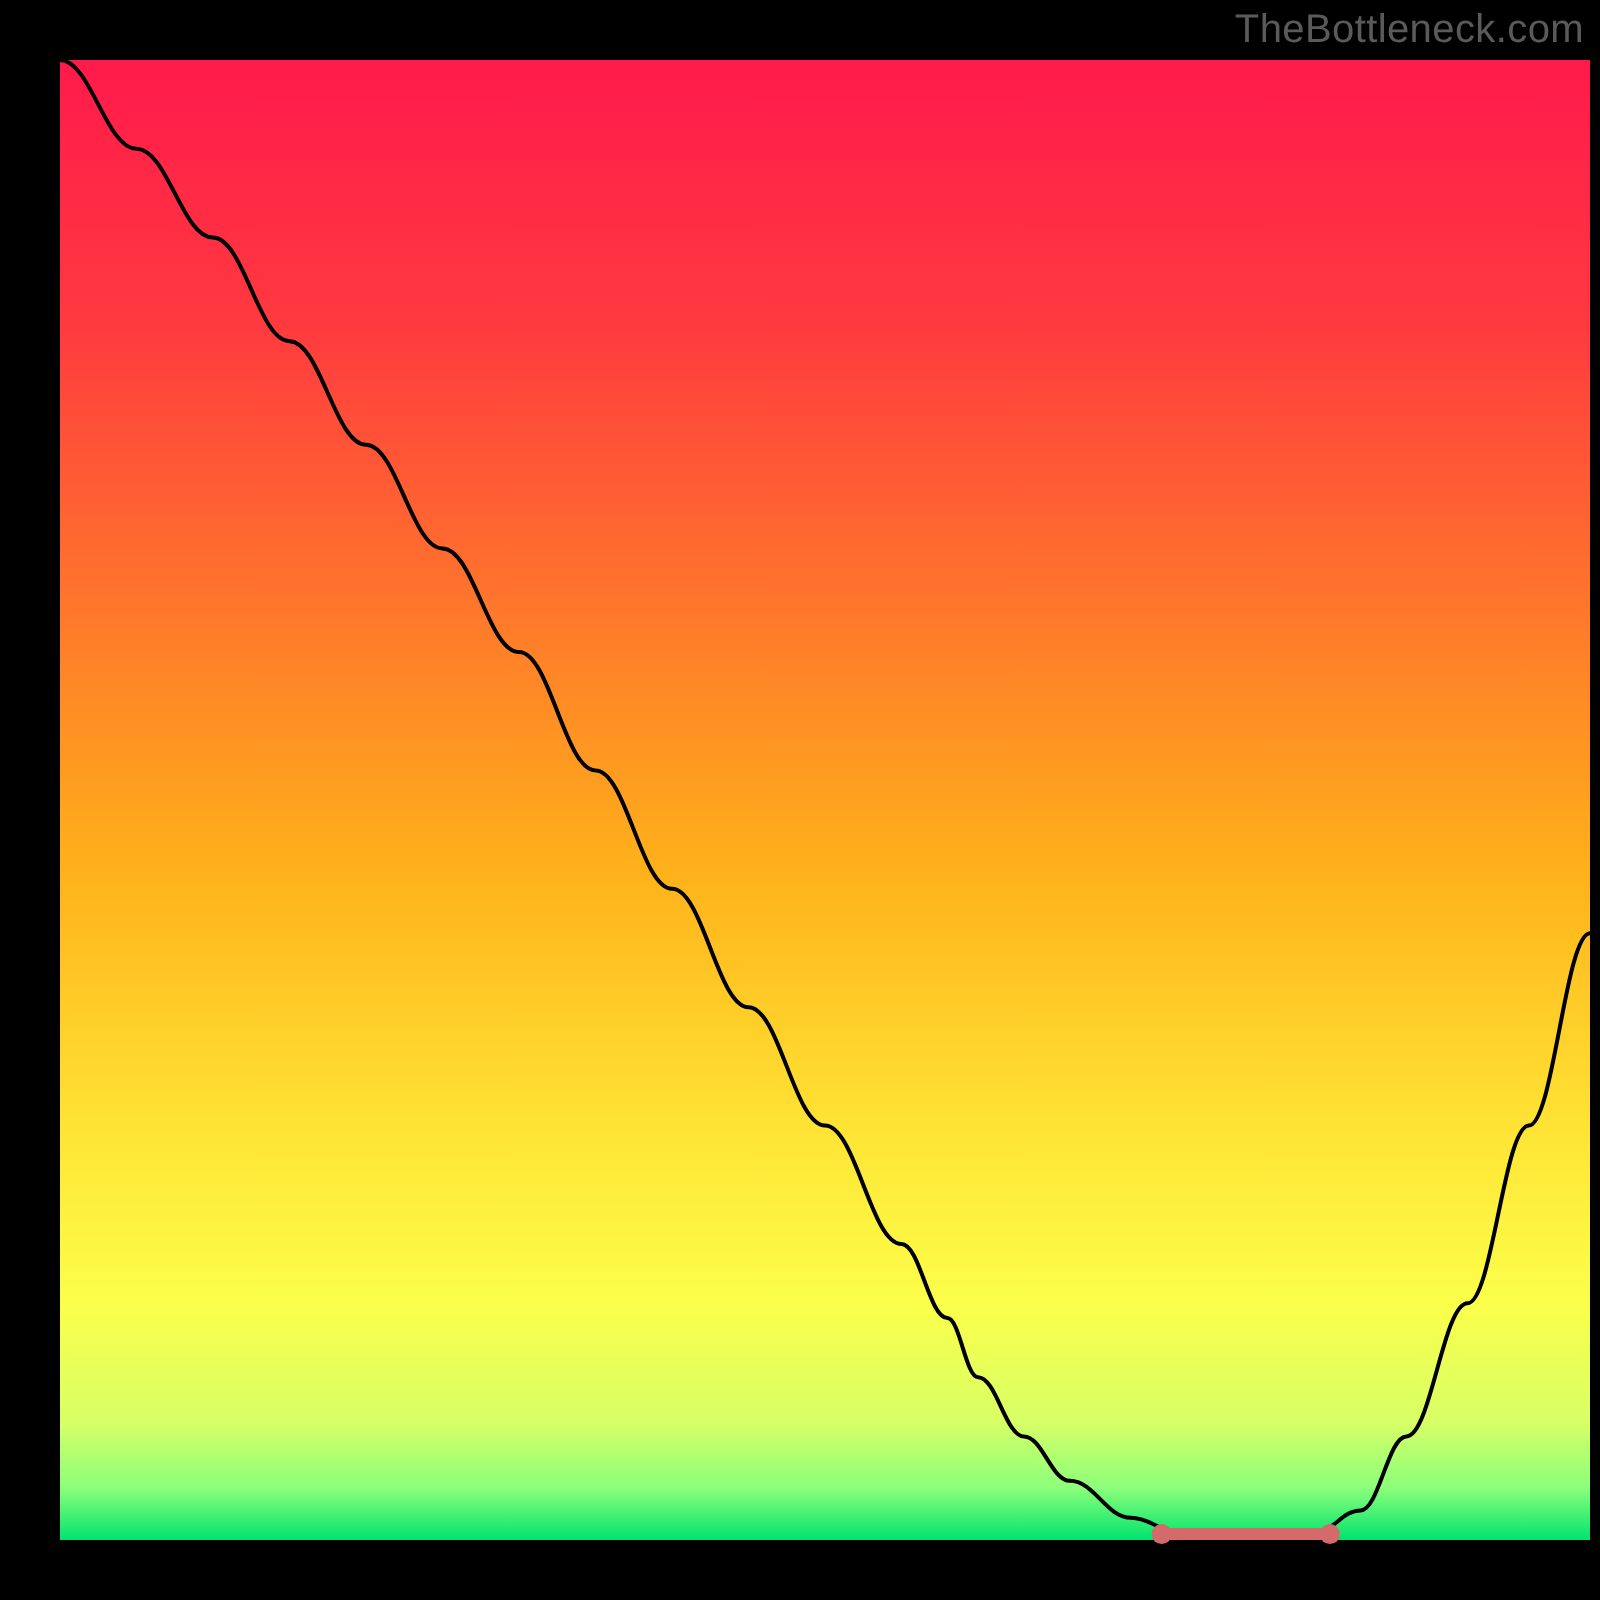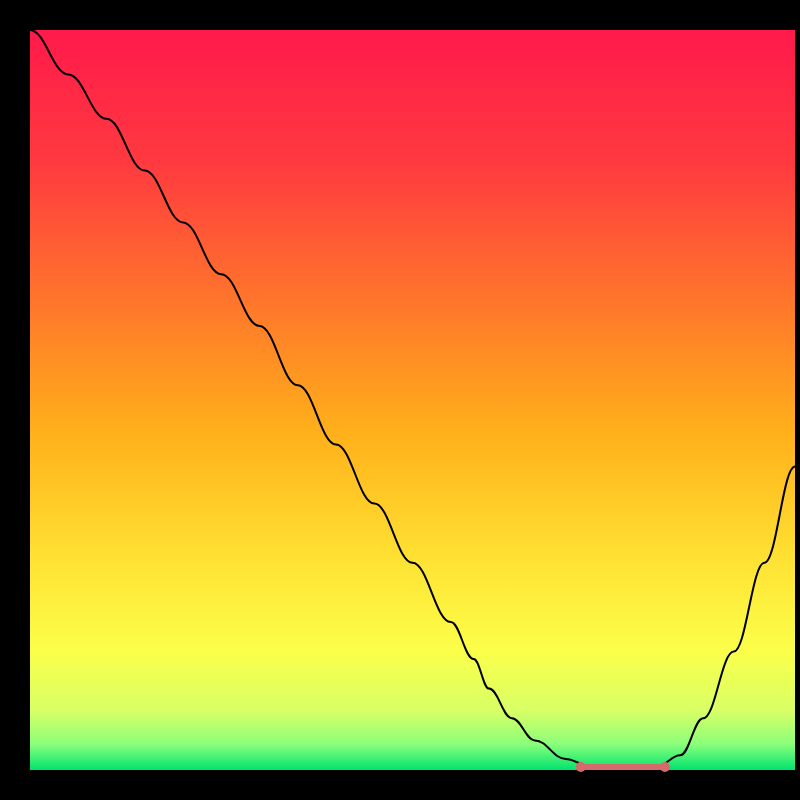--- a/index.html
+++ b/index.html
@@ -29,20 +29,21 @@
   svg {
     position: absolute;
     top: 0;
     left: 0;
   }
 </style>
 </head>
 <body>
 <div class="canvas">
 
+  <div class="watermark">TheBottleneck.com</div>
 
   <svg id="chart-svg" width="800" height="800" viewBox="0 0 800 800">
       <defs>
         <linearGradient id="bg-grad" x1="0" y1="0" x2="0" y2="1">
           <stop offset="0%" stop-color="#ff1a4b"></stop>
           <stop offset="18%" stop-color="#ff3a3f"></stop>
           <stop offset="38%" stop-color="#ff7a2a"></stop>
           <stop offset="55.00000000000001%" stop-color="#ffb21a"></stop>
           <stop offset="72%" stop-color="#ffe334"></stop>
           <stop offset="84%" stop-color="#fbff4a"></stop>

